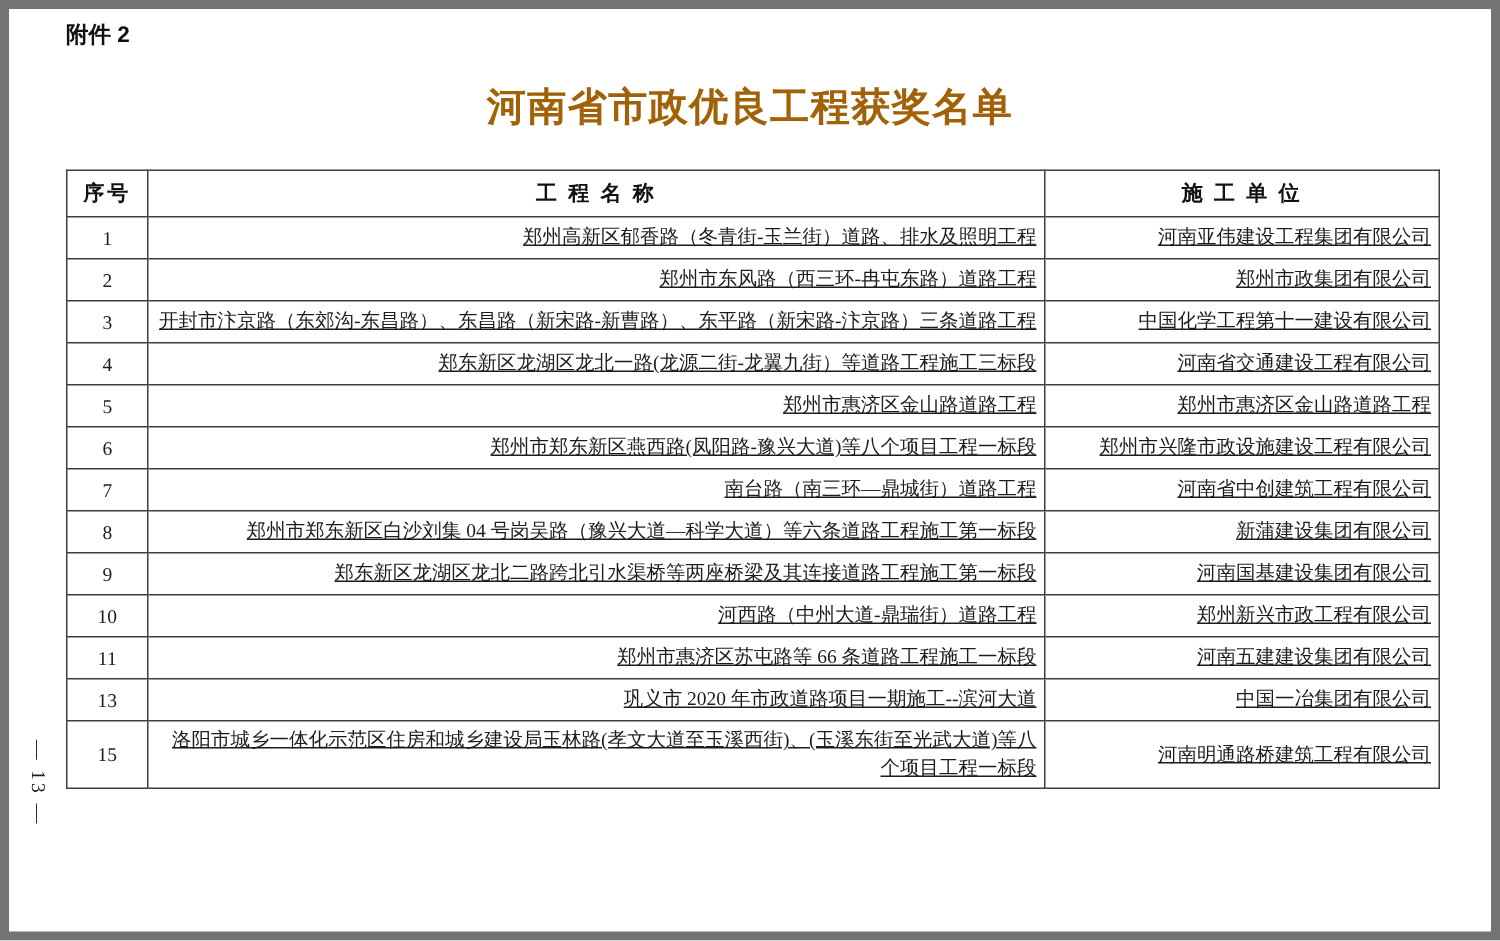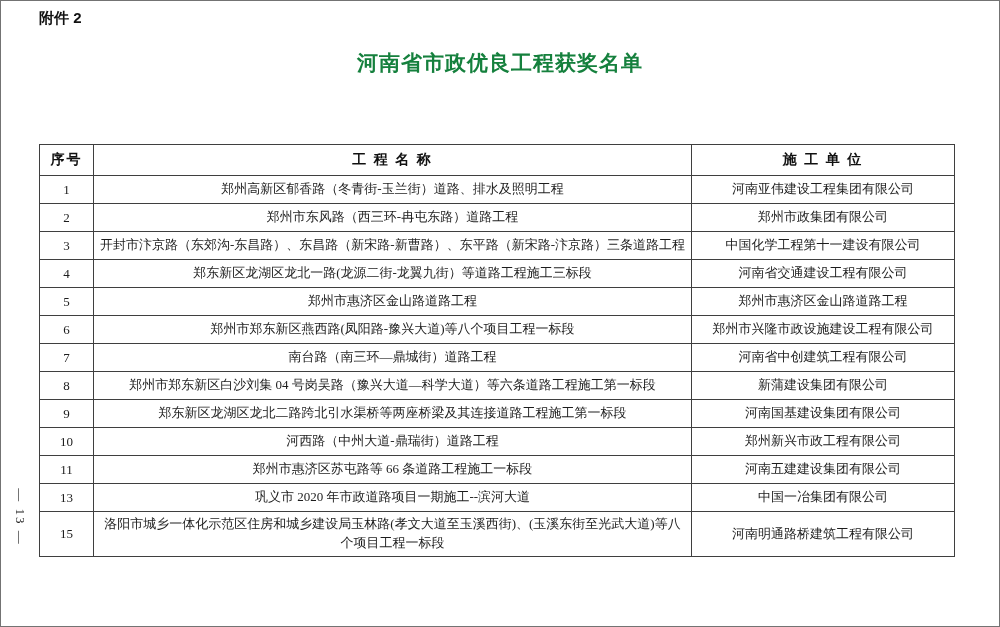--- a/index.html
+++ b/index.html
@@ -6,58 +6,57 @@
   html, body { background: #e9e9e9; }
   body {
     width: 1000px; height: 627px;
     font-family: "Liberation Serif", "DejaVu Serif", serif;
     color: #1c1c1c;
     position: relative;
   }
   .page {
     position: absolute; inset: 0;
     background: #ffffff;
-    border: 1px solid #737373;
+    border: 6px solid #737373;
     overflow: hidden;
   }
   .attachment {
     position: absolute;
     left: 38px; top: 8px;
     font-family: "Liberation Sans", "DejaVu Sans", sans-serif;
     font-weight: bold;
     font-size: 15px;
     color: #111;
   }
   .doc-title {
     position: absolute;
     left: 0; right: 0; top: 48px;
     text-align: center;
     font-family: "Liberation Sans", "DejaVu Sans", sans-serif;
     font-weight: bold;
-    font-size: 21px;
+    font-size: 26px;
     letter-spacing: 1px;
-    color: #15803d;
+    color: #a16207;
   }
   .page-number {
     position: absolute;
     left: -26px; top: 508px;
     width: 90px;
     text-align: center;
     transform: rotate(90deg);
     font-size: 13px;
     letter-spacing: 2px;
     color: #222;
   }
   table.awards {
     position: absolute;
     left: 38px; top: 107px;
     width: 915px;
     border-collapse: collapse;
     table-layout: fixed;
-    margin-top: 36px;
   }
   table.awards col.c-no { width: 54px; }
   table.awards col.c-project { width: 598px; }
   table.awards col.c-contractor { width: 263px; }
   table.awards th, table.awards td {
     border: 1px solid #3f3f3f;
     font-size: 13px;
     color: #1c1c1c;
     vertical-align: middle;
     overflow: hidden;
@@ -66,23 +65,24 @@
     height: 31px;
     font-weight: bold;
     text-align: center;
     letter-spacing: 2px;
     font-size: 14px;
     color: #111;
   }
   table.awards td { height: 28px; }
   td.cell-no { text-align: center; font-family: "Liberation Serif", serif; }
   td.cell-project, td.cell-contractor {
-    text-align: center;
+    text-align: right;
     padding: 2px 5px;
     line-height: 1.45;
+    text-decoration: underline;
   }
   tr.tall td { height: 45px; }
 </style>
 </head>
 <body>
 
 <div class="page">
 
   <div class="attachment">附件 2</div>
 

